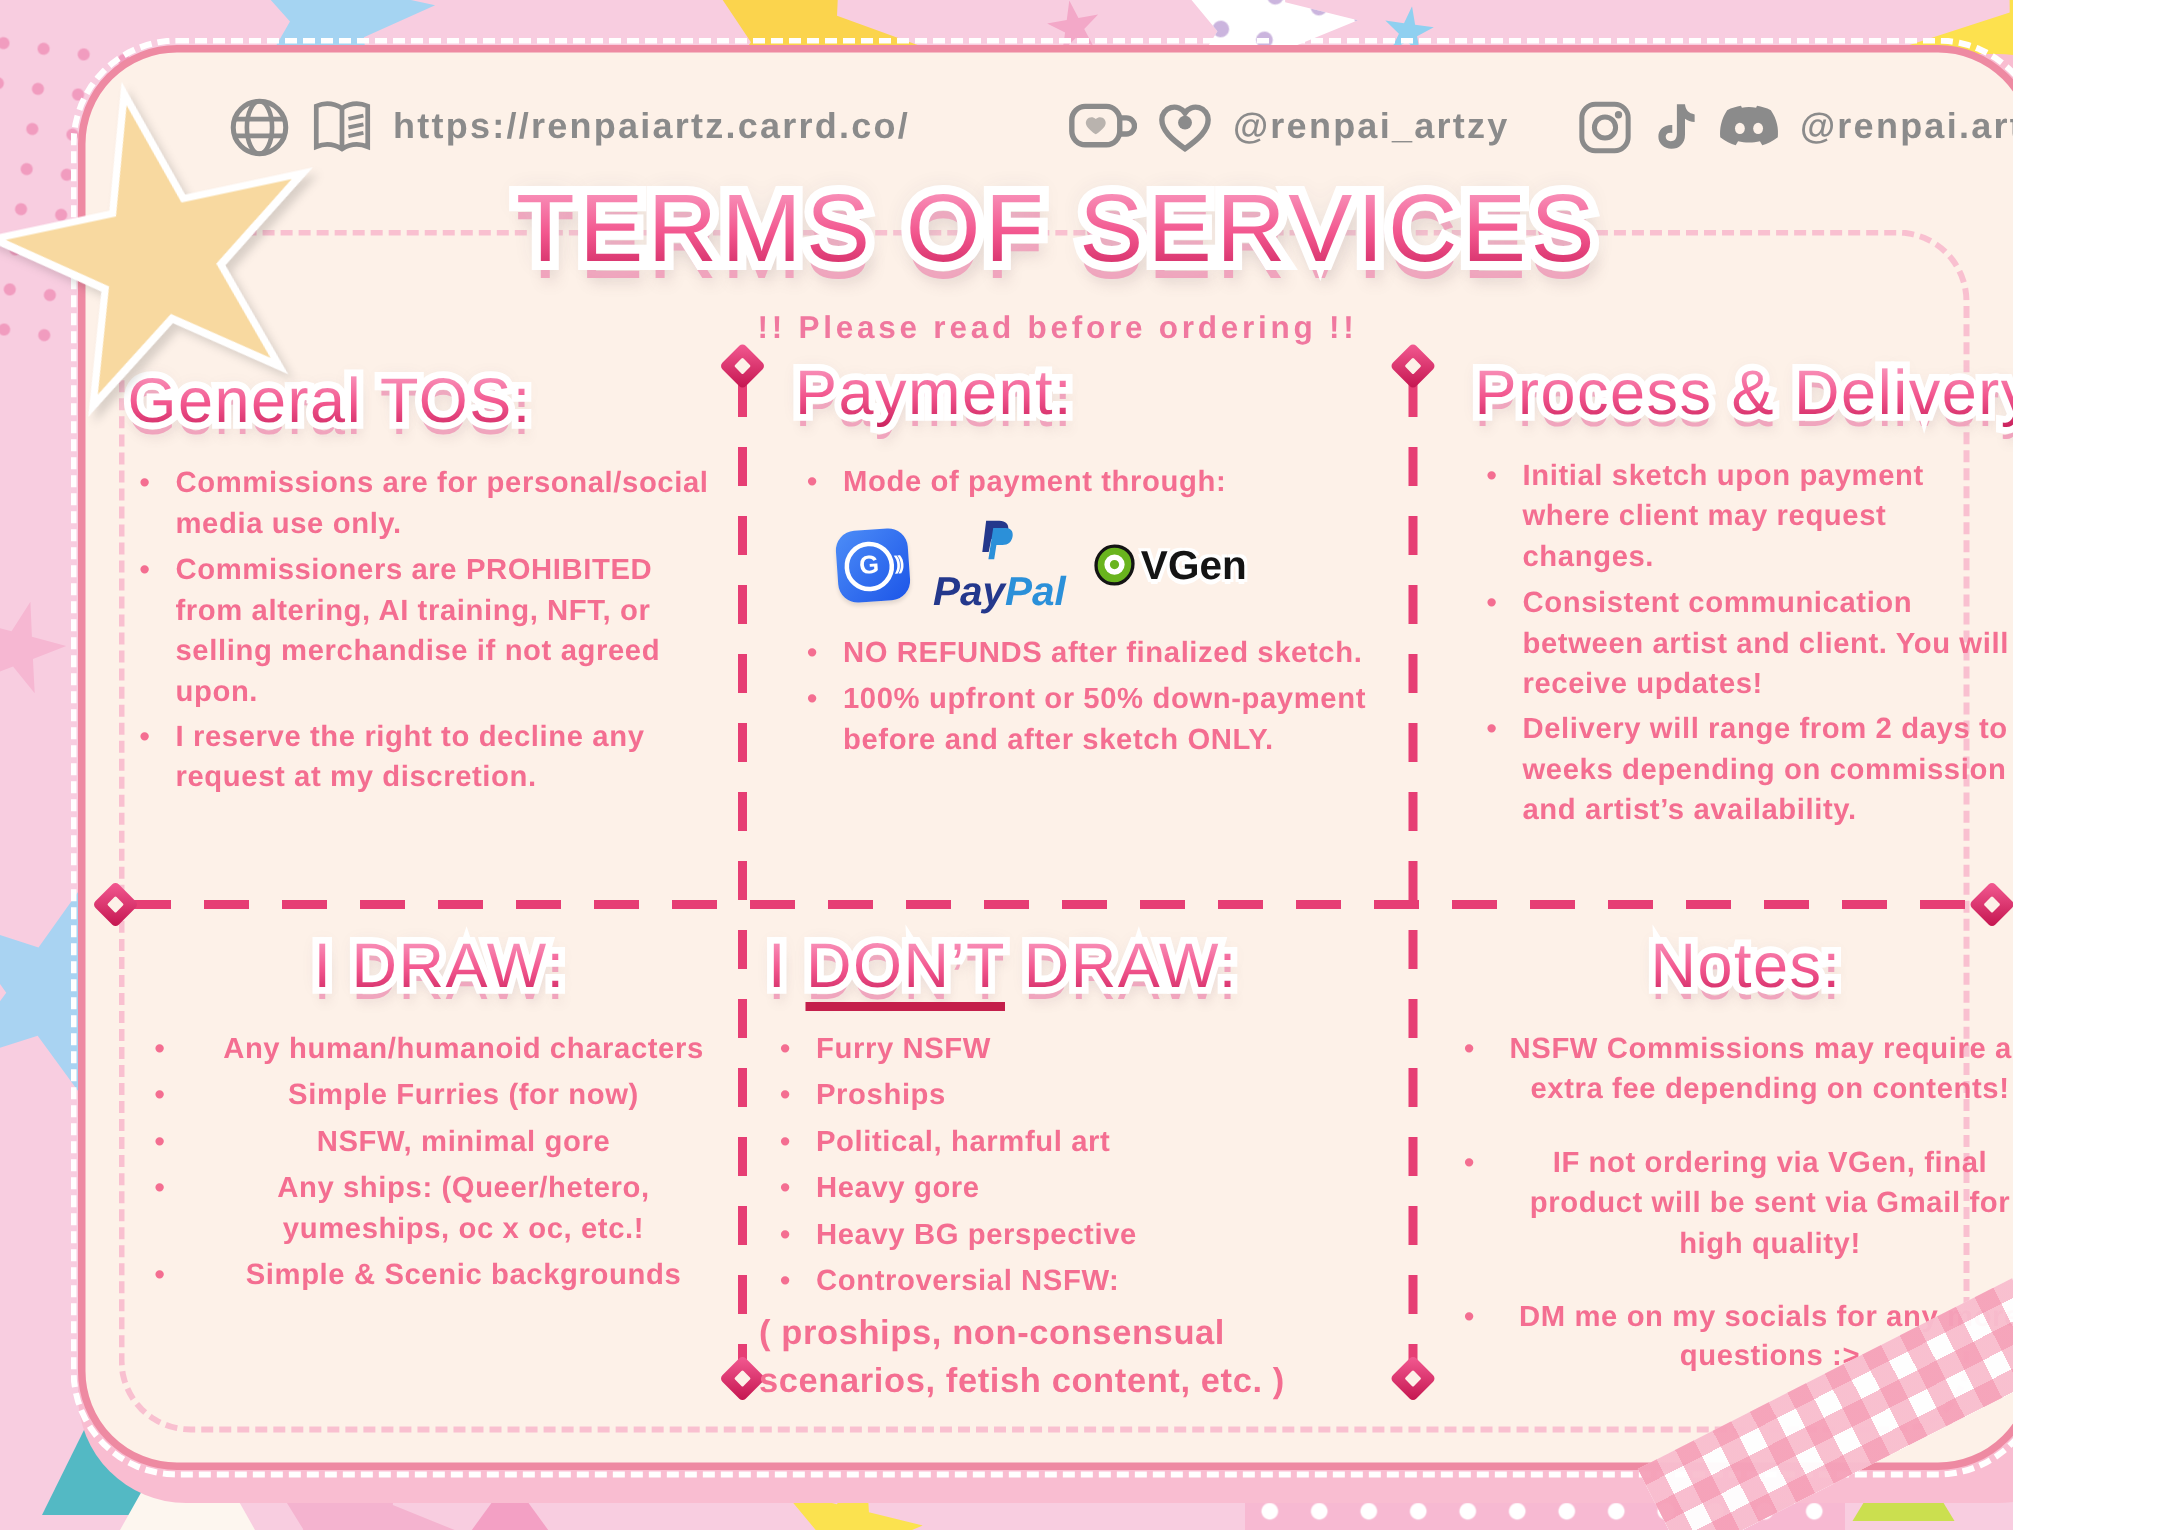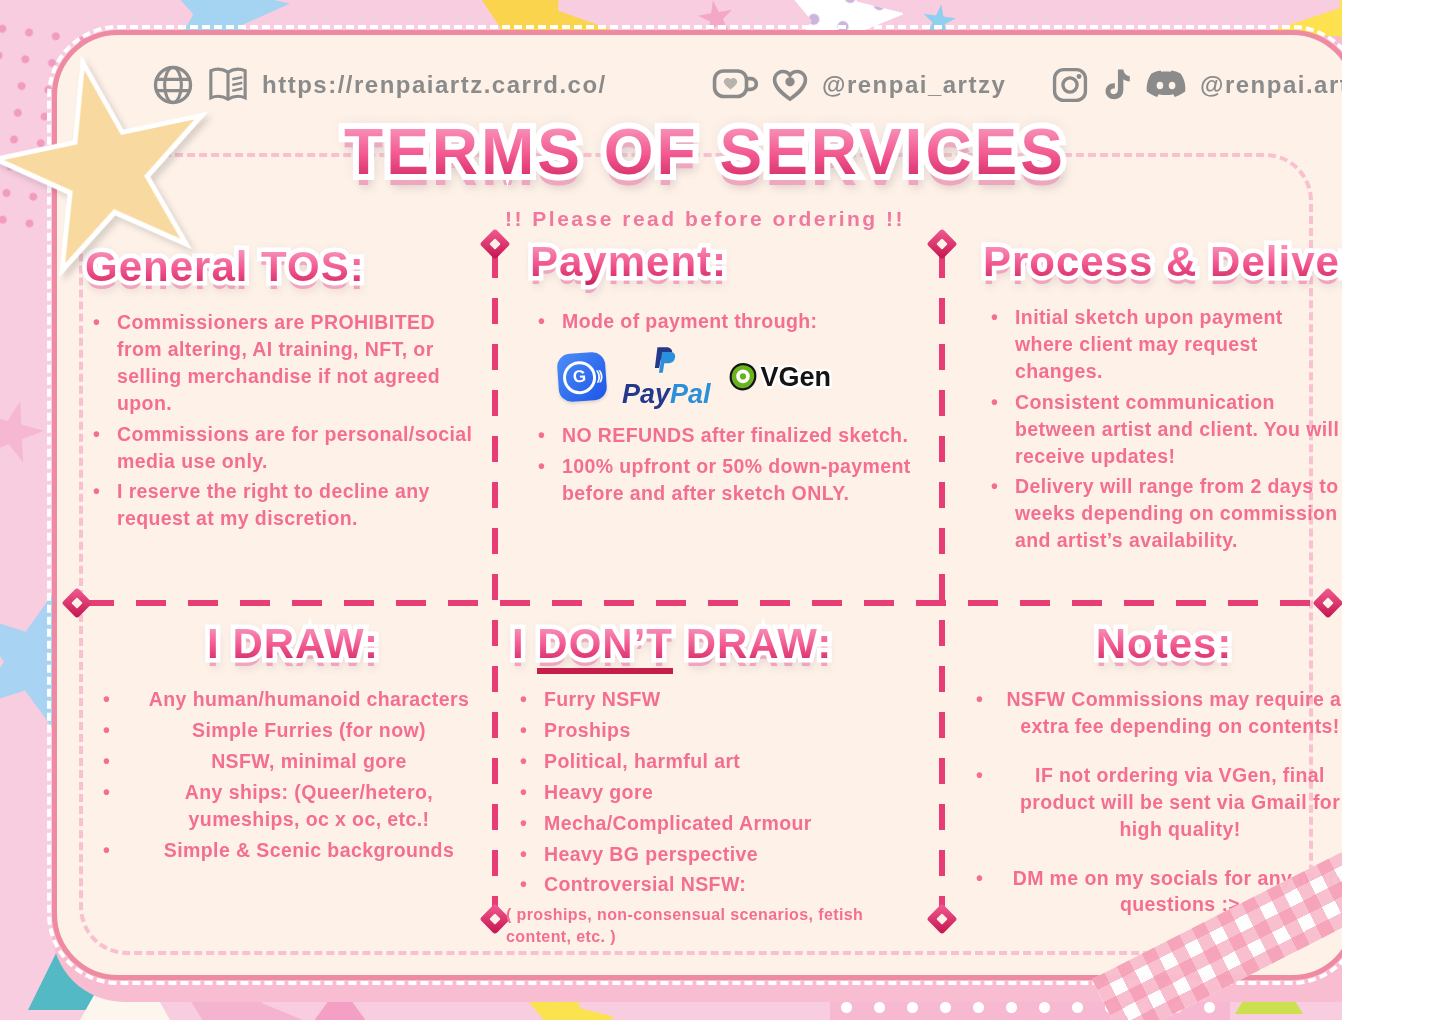--- a/index.html
+++ b/index.html
@@ -39,39 +39,39 @@
 
   
   .hdr-group{position:absolute;top:22px;height:56px;display:flex;align-items:center;gap:12px;color:#8b8b8b;}
   .hdr-text{font-weight:bold;font-size:24px;letter-spacing:1.5px;color:#8b8b8b;white-space:nowrap;}
   .hdr-left{left:95px;}
   .hdr-mid{left:655px;}
   .hdr-right{left:995px;}
   .icon{display:inline-block;line-height:0;}
 
   
-  .bubble{position:relative;display:inline-block;white-space:nowrap;font-weight:700;letter-spacing:1px;}
+  .bubble{position:relative;display:inline-block;white-space:nowrap;font-weight:400;letter-spacing:1px;}
   .bubble .stroke{position:absolute;left:0;top:0;-webkit-text-stroke:9px #ffffff;color:#fff;
       text-shadow:0 0 10px rgba(215,208,208,.85),0 8px 0 #f2a3bd,2px 10px 8px rgba(120,90,100,.18);z-index:0;}
   .bubble .fill{position:relative;z-index:1;background:linear-gradient(180deg,#fba8ca 0%,#f2568e 55%,#c9215c 100%);
       -webkit-background-clip:text;background-clip:text;color:transparent;}
   .h-title{font-size:64px;letter-spacing:3px;}
   .h-title .stroke{-webkit-text-stroke:12px #ffffff;text-shadow:0 0 16px rgba(210,202,202,.95),0 11px 0 #f2a3bd,3px 13px 10px rgba(120,90,100,.25);}
   .h-section{font-size:42px;}
   .title-wrap{position:absolute;left:0;right:0;top:80px;text-align:center;}
   .subtitle{margin-top:18px;font-size:21px;font-weight:bold;color:#f0789f;letter-spacing:2.5px;}
   .u{border-bottom:6px solid #c41f4b;padding-bottom:1px;}
 
   
   .section{position:absolute;}
   .section ul{list-style:none;margin:18px 0 0 0;padding:0;}
   .section li{position:relative;padding-left:32px;margin-bottom:4px;font-size:19.5px;font-weight:bold;color:#f46e91;line-height:1.38;letter-spacing:.4px;}
   .section li::before{content:"\2022";position:absolute;left:8px;top:0;}
   .notes li{margin-bottom:22px;}
-  .footnote{margin:6px 0 0 -6px;font-size:16px;font-weight:bold;color:#f46e91;line-height:1.38;letter-spacing:.4px;}
+  .footnote{margin:6px 0 0 -6px;font-size:23px;font-weight:bold;color:#f46e91;line-height:1.38;letter-spacing:.4px;}
 
   
   .paylogos{display:flex;align-items:center;gap:16px;margin:10px 0 12px 28px;}
   .gcash{position:relative;width:48px;height:48px;border-radius:13px;background:linear-gradient(135deg,#4d8df7,#1c55e8);
      display:flex;align-items:center;justify-content:center;transform:rotate(-4deg);box-shadow:0 2px 3px rgba(0,0,0,.12);}
   .gcash .g-ring{width:27px;height:27px;border:3px solid #fff;border-radius:50%;color:#fff;font-weight:800;font-size:17px;
      display:flex;align-items:center;justify-content:center;margin-left:-5px;}
   .gcash::after{content:"))";position:absolute;right:5px;top:50%;transform:translateY(-54%);color:#fff;font-size:13px;font-weight:800;letter-spacing:-2px;}
   .paypal{display:flex;align-items:center;gap:4px;flex-direction:column;}
   .pp-text{font-size:27px;font-weight:800;font-style:italic;letter-spacing:0;}
@@ -202,22 +202,22 @@
   <div class="diamond" style="left:66px;top:592px;"></div>
   <div class="diamond" style="left:1317px;top:592px;"></div>
 
   <div class="section" style="left:85px;top:243px;width:392px;">
     <div class="bubble h-section">
       <span class="stroke">General TOS:</span>
       <span class="fill">General TOS:</span>
     </div>
     <ul>
 
-    <li>Commissioners are PROHIBITED from altering, AI training, NFT, or selling merchandise if not agreed upon.</li>
-        <li>Commissions are for personal/social media use only.</li>
+    <li>Commissions are for personal/social media use only.</li>
+        <li>Commissioners are PROHIBITED from altering, AI training, NFT, or selling merchandise if not agreed upon.</li>
         <li>I reserve the right to decline any request at my discretion.</li>
       </ul>
   </div>
 
   <div class="section" style="left:530px;top:238px;width:402px;">
     <div class="bubble h-section">
       <span class="stroke">Payment:</span>
       <span class="fill">Payment:</span>
     </div>
     <ul style="margin-top:22px;">
@@ -286,21 +286,20 @@
     <div class="bubble h-section">
       <span class="stroke"><span>I </span><span>DON’T</span><span> DRAW:</span></span>
       <span class="fill"><span>I </span><span class="u">DON’T</span><span> DRAW:</span></span>
     </div>
     <ul>
 
     <li>Furry NSFW</li>
         <li>Proships</li>
         <li>Political, harmful art</li>
         <li>Heavy gore</li>
-        <li>Mecha/Complicated Armour</li>
         <li>Heavy BG perspective</li>
         <li>Controversial NSFW:</li>
       </ul>
     <div class="footnote">( proships, non-consensual scenarios, fetish content, etc. )</div>
   </div>
 
   <div class="section notes" style="left:968px;top:620px;width:392px;text-align:center;">
     <div class="bubble h-section">
       <span class="stroke">Notes:</span>
       <span class="fill">Notes:</span>

